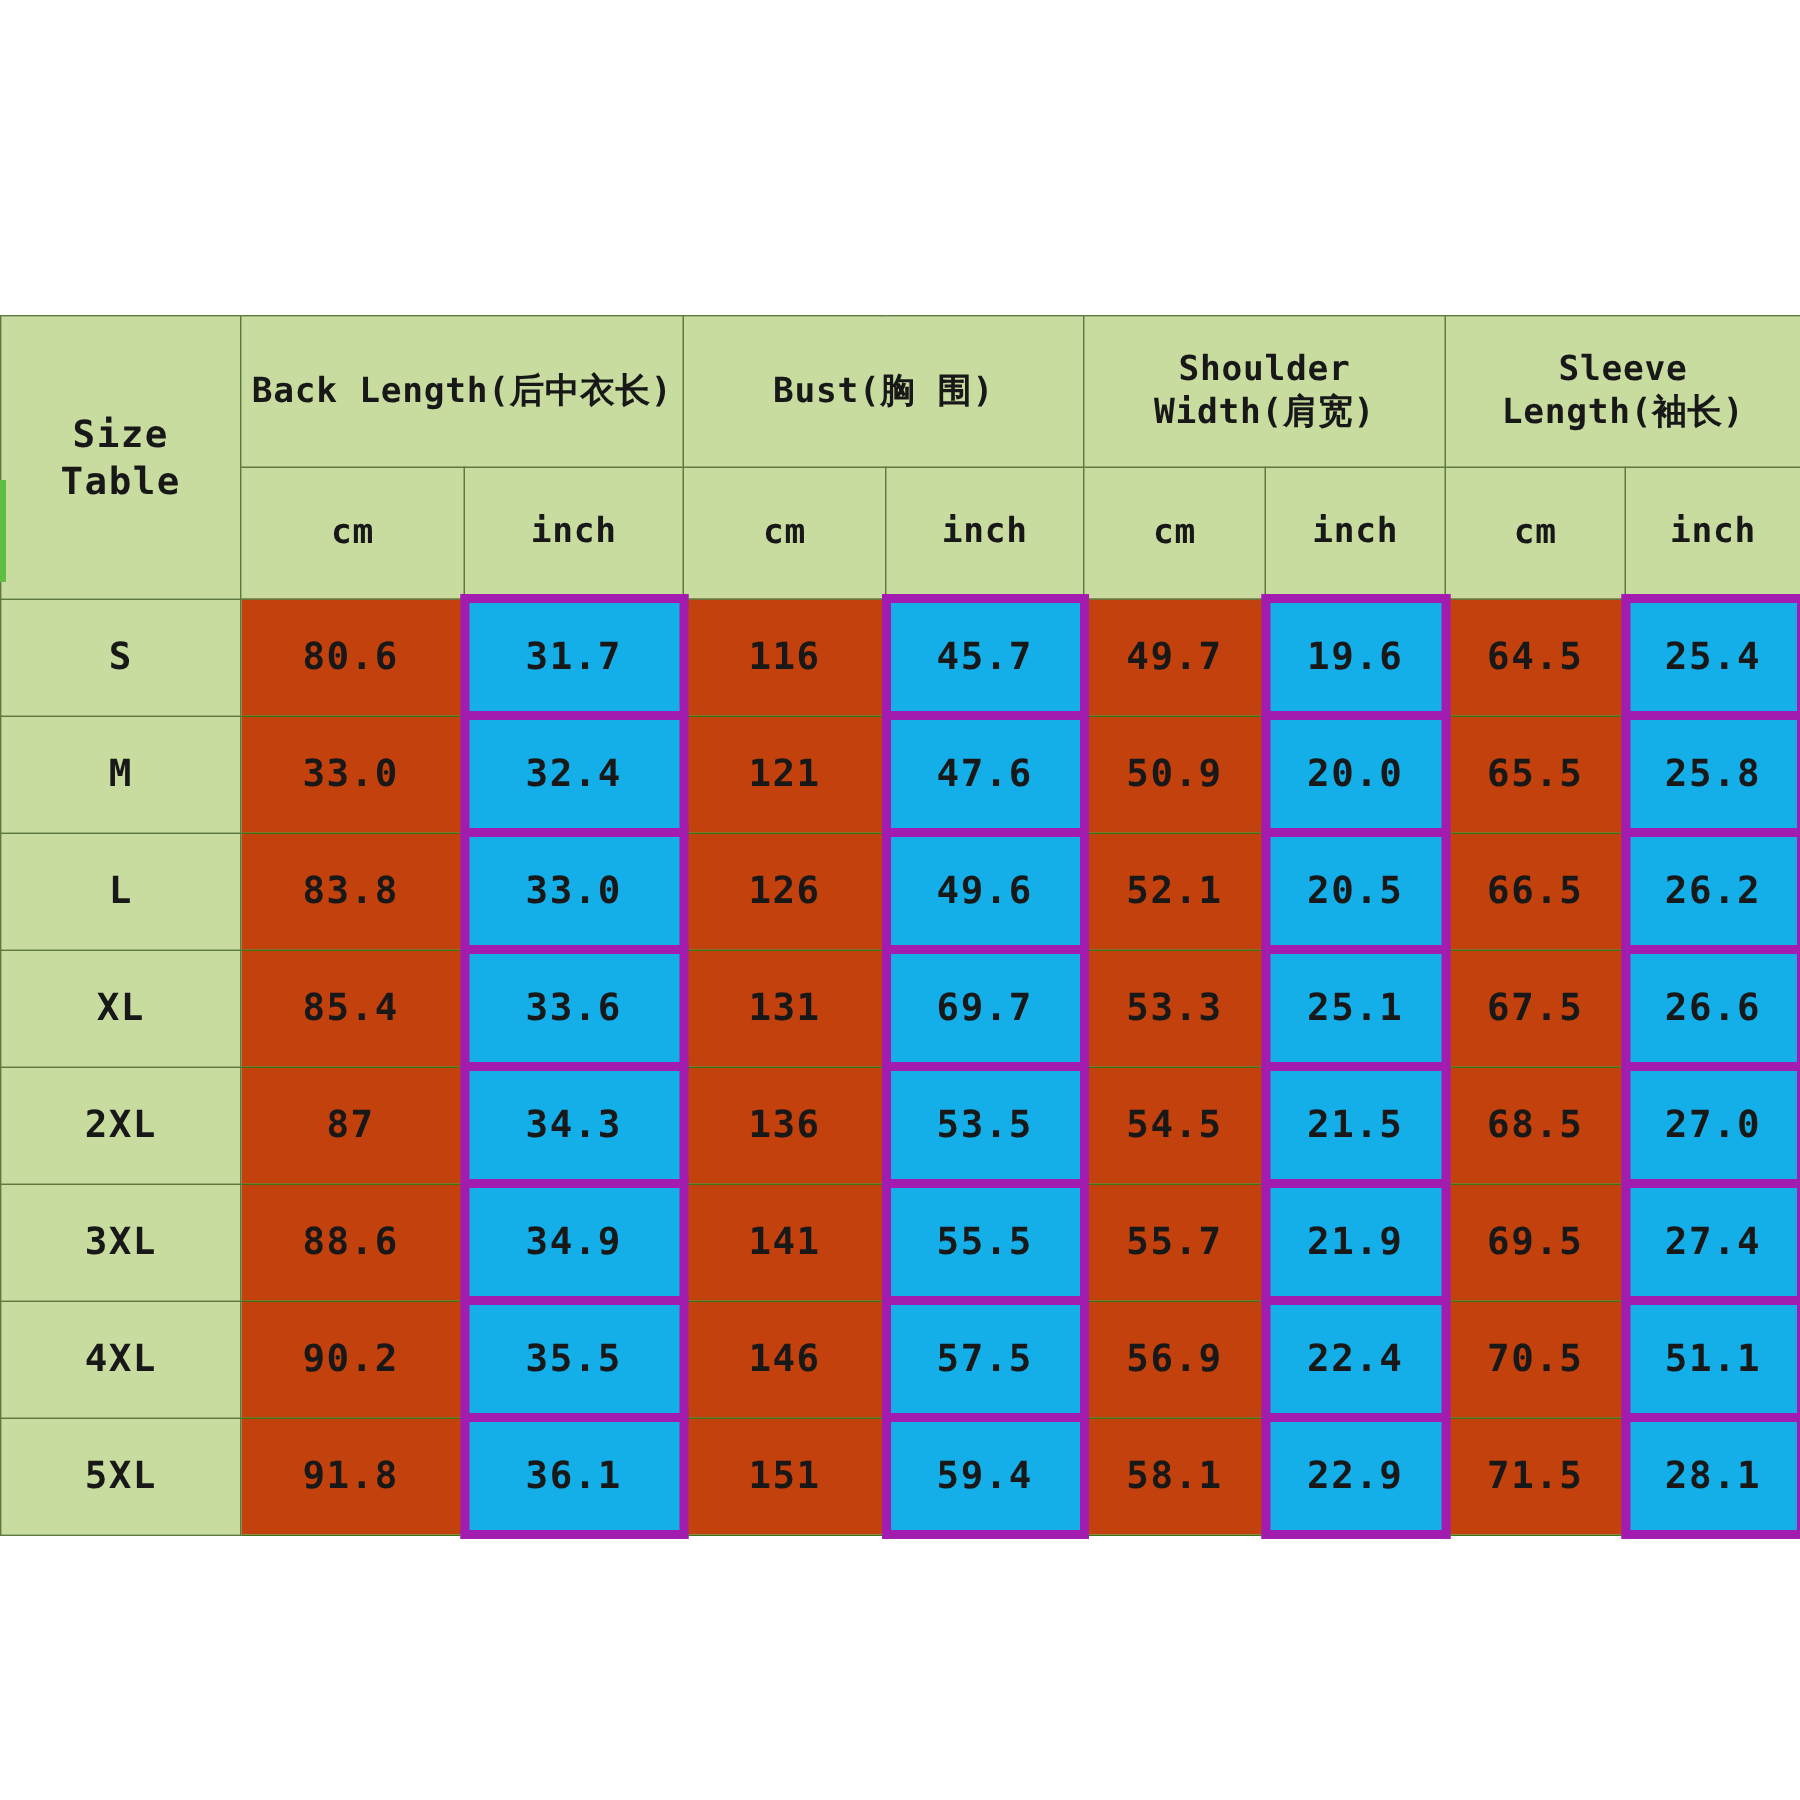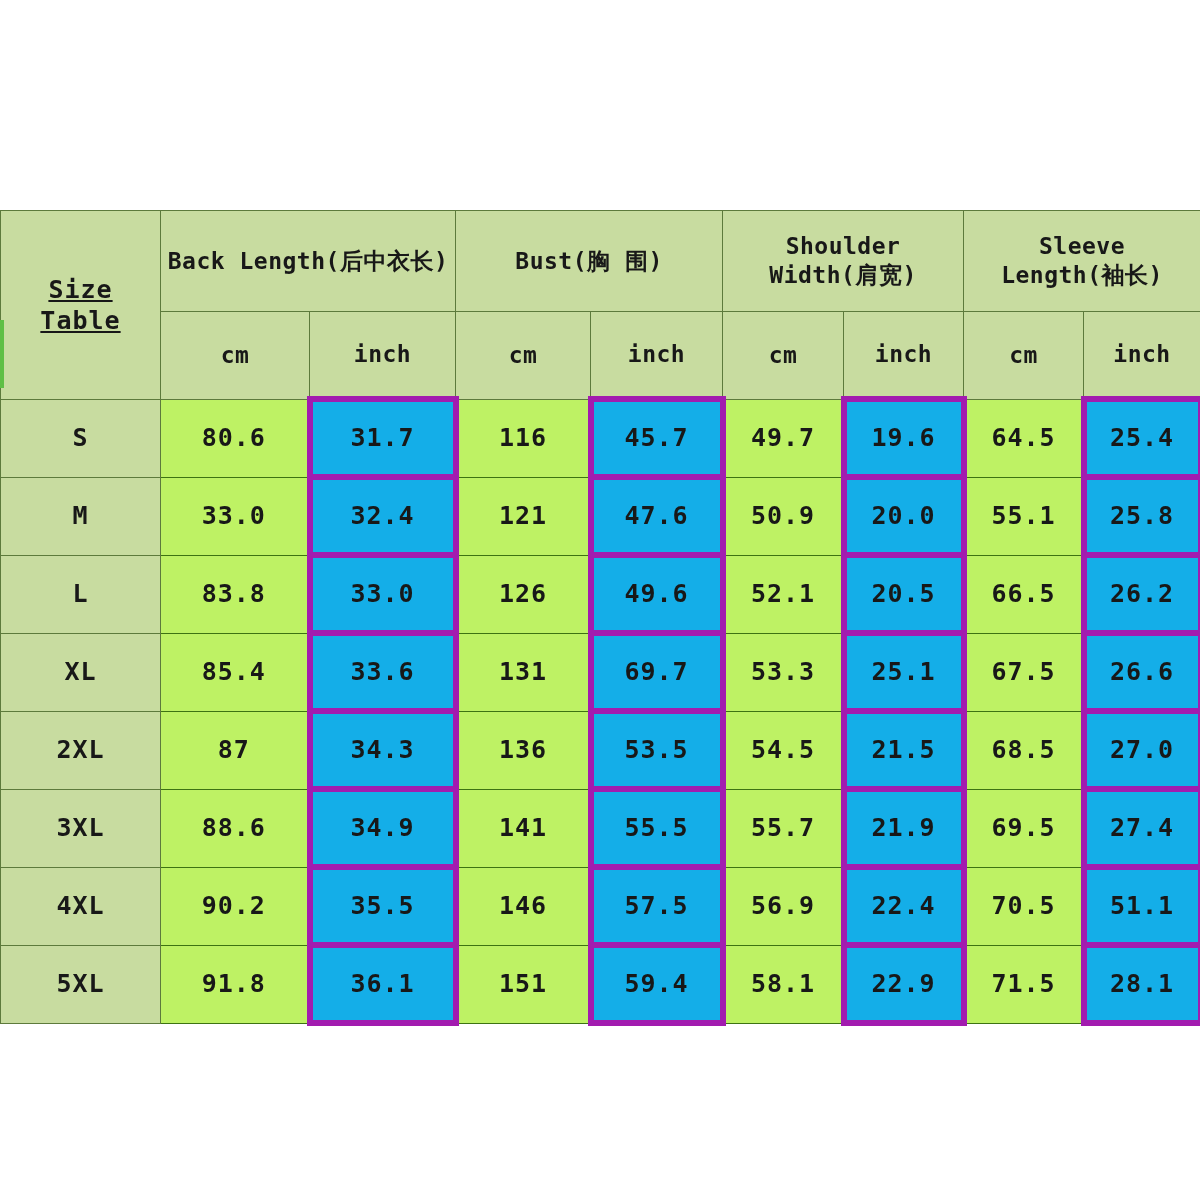--- a/index.html
+++ b/index.html
@@ -68,40 +68,39 @@
 
   
   .cell-size {
     background: #c8dca0;
     border: 1px solid #5d7a3c;
     font-size: 25px;
     letter-spacing: 1px;
     height: 72px;
   }
   .cell-green {
-    background: #bef264;
+    background: #c2410c;
     border: 1px solid #3d7312;
     font-size: 25px;
     letter-spacing: 1px;
     height: 72px;
   }
   .cell-blue {
     background: #14aee8;
     border: 6px solid #a21caf;
     color: #10243f;
     font-size: 25px;
     letter-spacing: 1px;
     height: 72px;
   }
 
   
   .corner-inner {
     position: relative;
     display: block;
-    text-decoration: underline;
   }
   .corner-sliver {
     position: absolute;
     left: -1px;
     top: 46px;
     width: 4px;
     height: 68px;
     background: #5fbf45;
   }
 </style>
@@ -159,21 +158,21 @@
             <td class="cell-blue">25.4</td>
           </tr>
           <tr>
             <td class="cell-size">M</td>
             <td class="cell-green">33.0</td>
             <td class="cell-blue">32.4</td>
             <td class="cell-green">121</td>
             <td class="cell-blue">47.6</td>
             <td class="cell-green">50.9</td>
             <td class="cell-blue">20.0</td>
-            <td class="cell-green">55.1</td>
+            <td class="cell-green">65.5</td>
             <td class="cell-blue">25.8</td>
           </tr>
           <tr>
             <td class="cell-size">L</td>
             <td class="cell-green">83.8</td>
             <td class="cell-blue">33.0</td>
             <td class="cell-green">126</td>
             <td class="cell-blue">49.6</td>
             <td class="cell-green">52.1</td>
             <td class="cell-blue">20.5</td>

